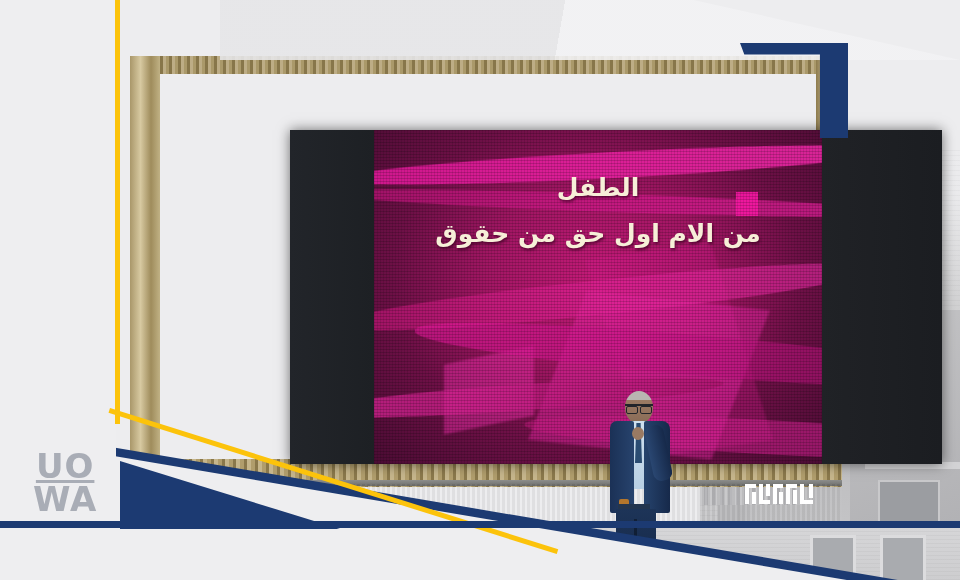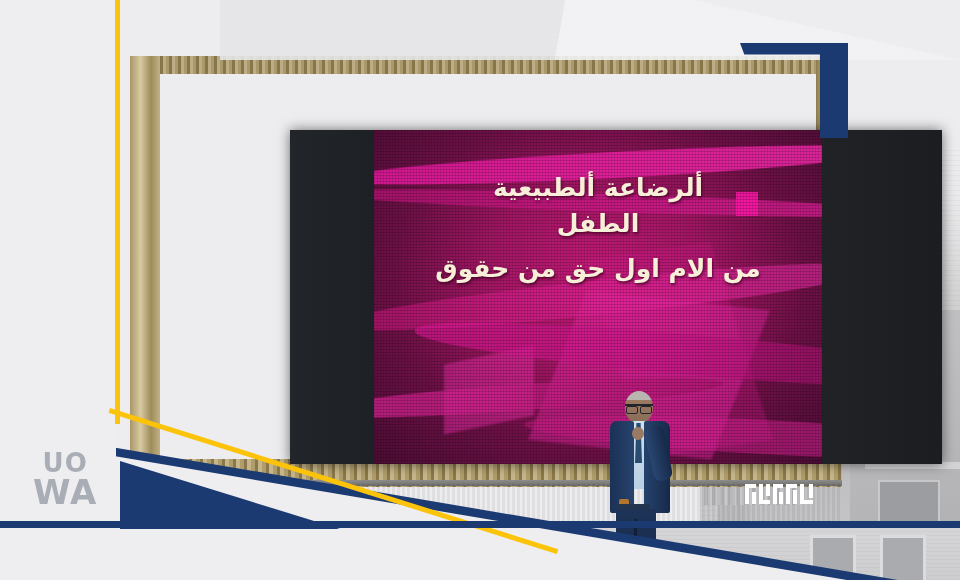--- a/index.html
+++ b/index.html
@@ -223,21 +223,21 @@
     position:absolute;left:0;top:430px;width:116px;height:150px;background:#eeeef0;z-index:21;
   }
 
   
   .uowa{
     position:absolute;left:33px;top:452px;z-index:26;
     color:#a9adb6;line-height:.86;text-align:center;
     font-family:"DejaVu Sans","Liberation Sans",sans-serif;
     font-weight:700;letter-spacing:1px;
   }
-  .uowa .row1{font-size:26px;display:block;}
+  .uowa .row1{font-size:34px;display:block;text-decoration:underline;}
   .uowa .row2{font-size:34px;display:block;margin-top:4px;}
 
   
   .kufic{
     position:absolute;left:745px;top:482px;width:72px;height:24px;z-index:26;
   }
   .kufic span{position:absolute;background:#ffffff;display:block;}
 
   
   .wall-wedge{
@@ -288,21 +288,20 @@
         <div class="blob b2"></div>
         <div class="blob b1"></div>
         <div class="ribbon r3"></div>
         <div class="blob b3"></div>
         <div class="ribbon r4"></div>
         <div class="ribbon r5"></div>
         <div class="ribbon r6"></div>
         <div class="pinksq"></div>
 
         <div class="slide-text">
-          <span class="ln ln1">ألرضاعة ألطبيعية</span>
           <span class="ln ln3">الطفل</span>
           <span class="ln ln2">من الام اول حق من حقوق</span>
         </div>
       </div>
     </div>
 
     <div class="person">
       <div class="head"></div>
       <div class="glasses"></div>
       <div class="shirt"></div>

